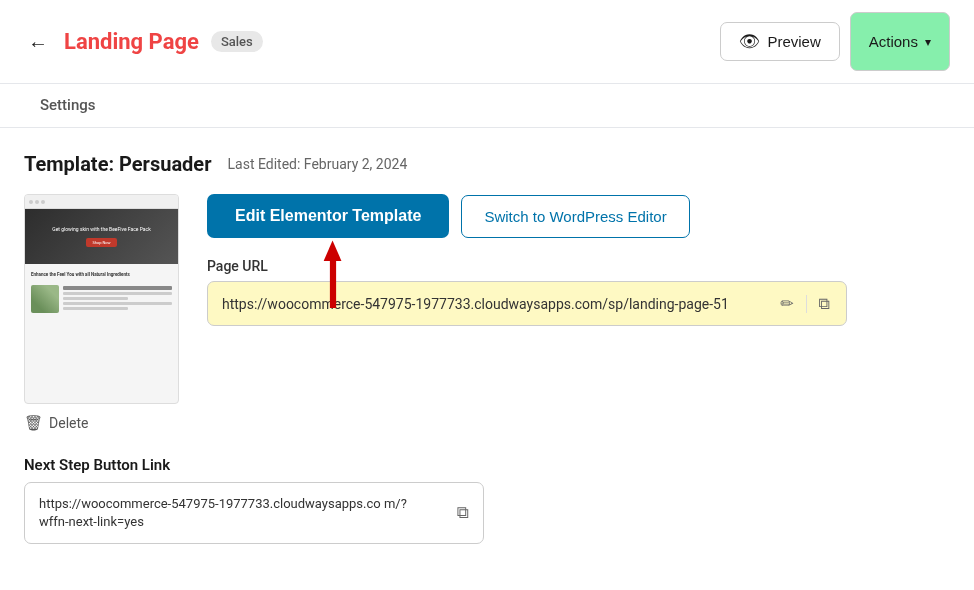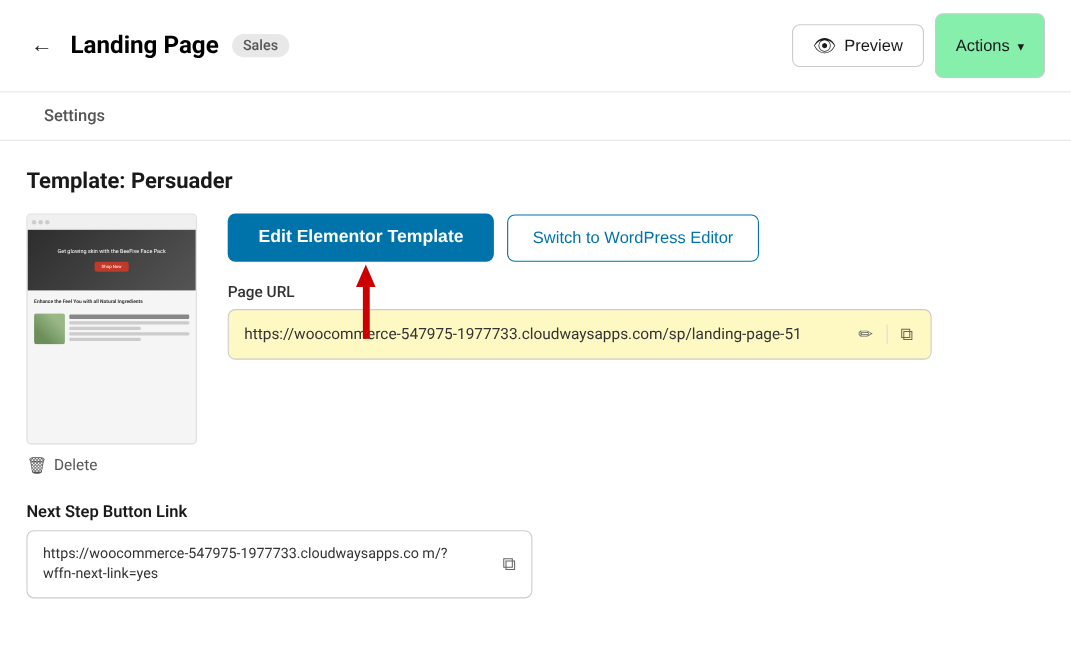--- a/index.html
+++ b/index.html
@@ -26,21 +26,21 @@
       cursor: pointer;
       font-size: 20px;
       color: #1a1a1a;
       display: flex;
       align-items: center;
       padding: 4px;
     }
     .page-title {
       font-size: 22px;
       font-weight: 700;
-      color: #000000;
+      color: #ef4444;
     }
     .sales-badge {
       background: #e8e8e8;
       border-radius: 12px;
       padding: 3px 10px;
       font-size: 13px;
       color: #555;
       font-weight: 500;
     }
     .header-actions {
@@ -383,20 +383,21 @@
 <div class="tabs">
   <div class="tab">
     <span>Settings</span>
   </div>
 </div>
 
 <div class="content">
 
   <div class="template-header">
     <span class="template-title">Template: Persuader</span>
+    <span class="last-edited">Last Edited: February 2, 2024</span>
   </div>
 
   <div class="main-row">
 
     <div class="thumbnail-col">
       <div class="thumbnail">
         <div class="thumbnail-content">
 
           <div class="thumb-top-bar">
             <div class="thumb-dot"></div>

